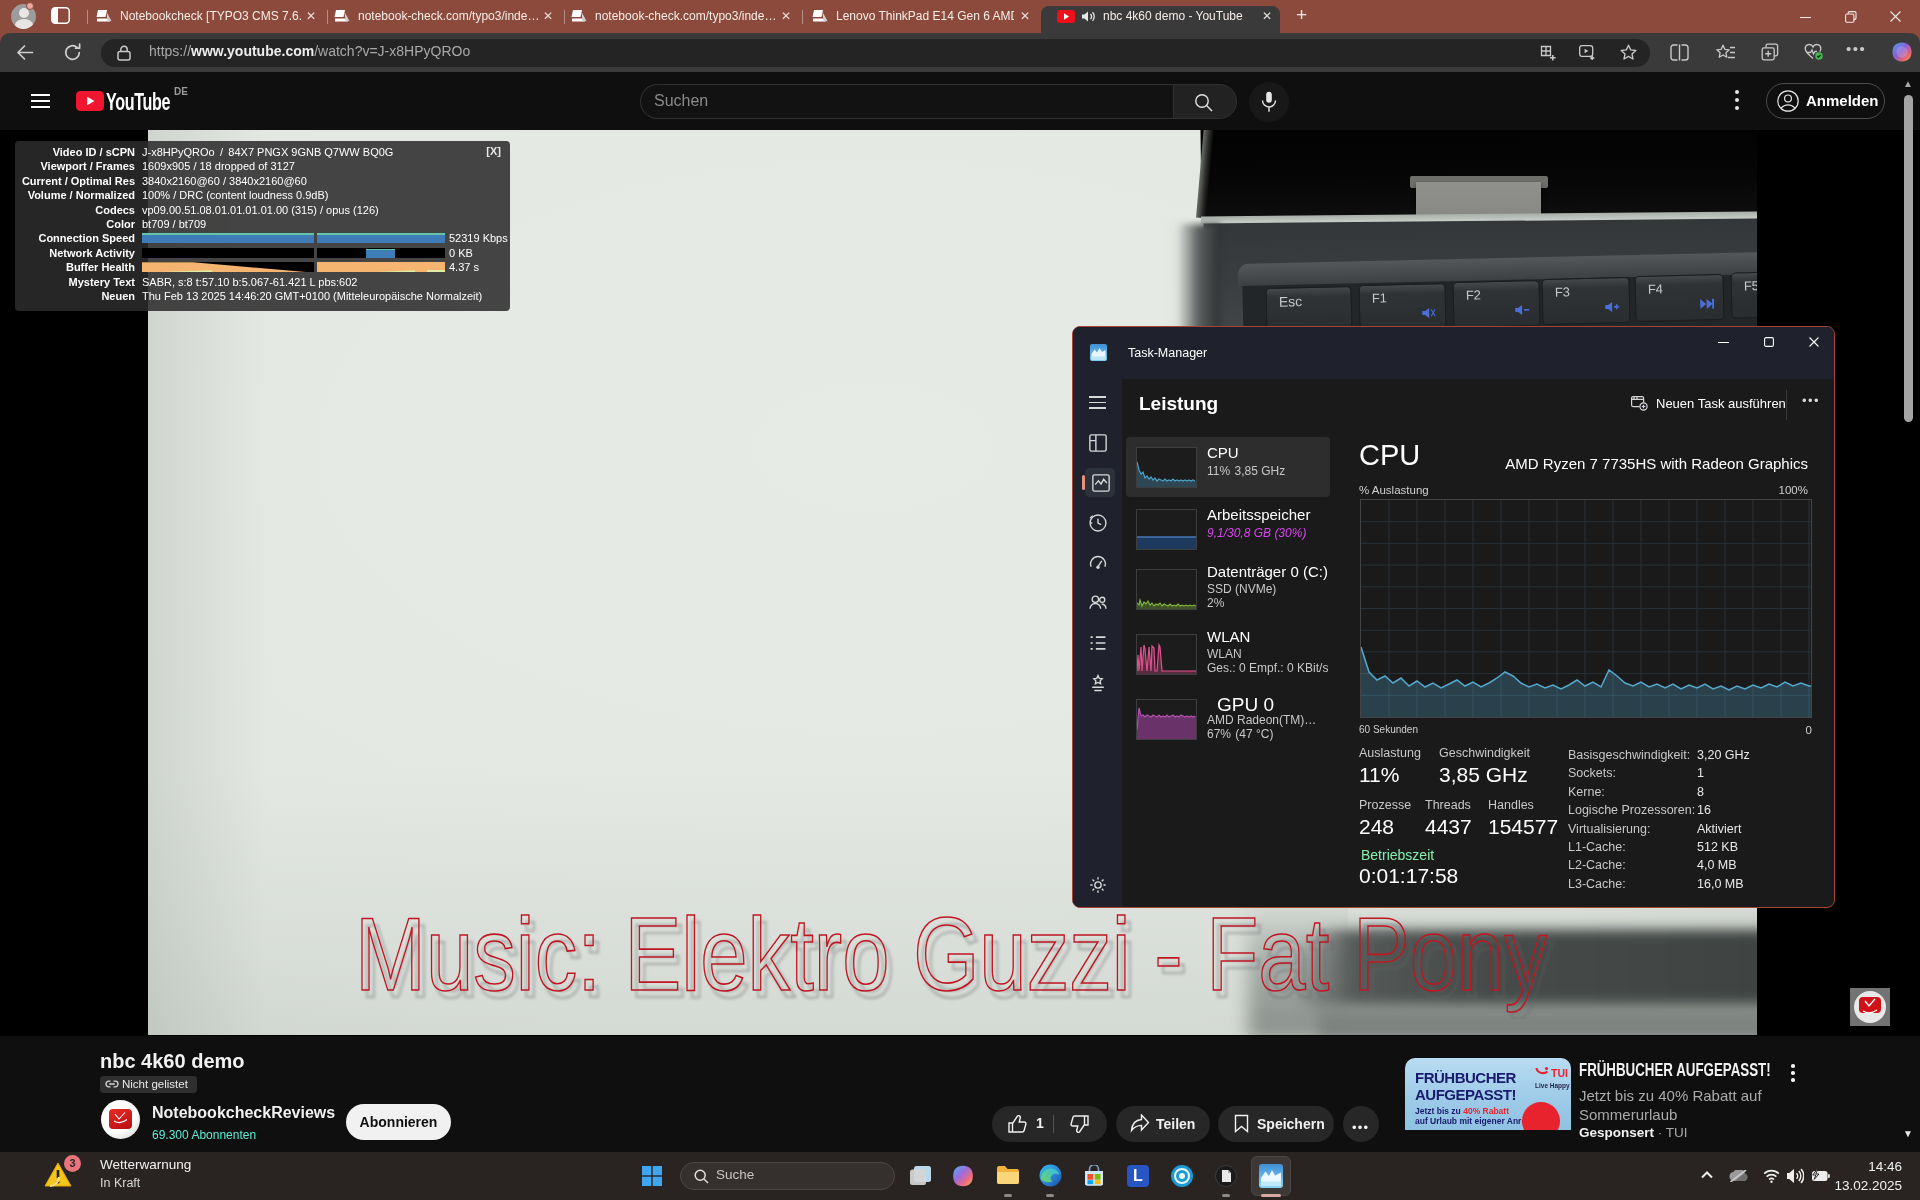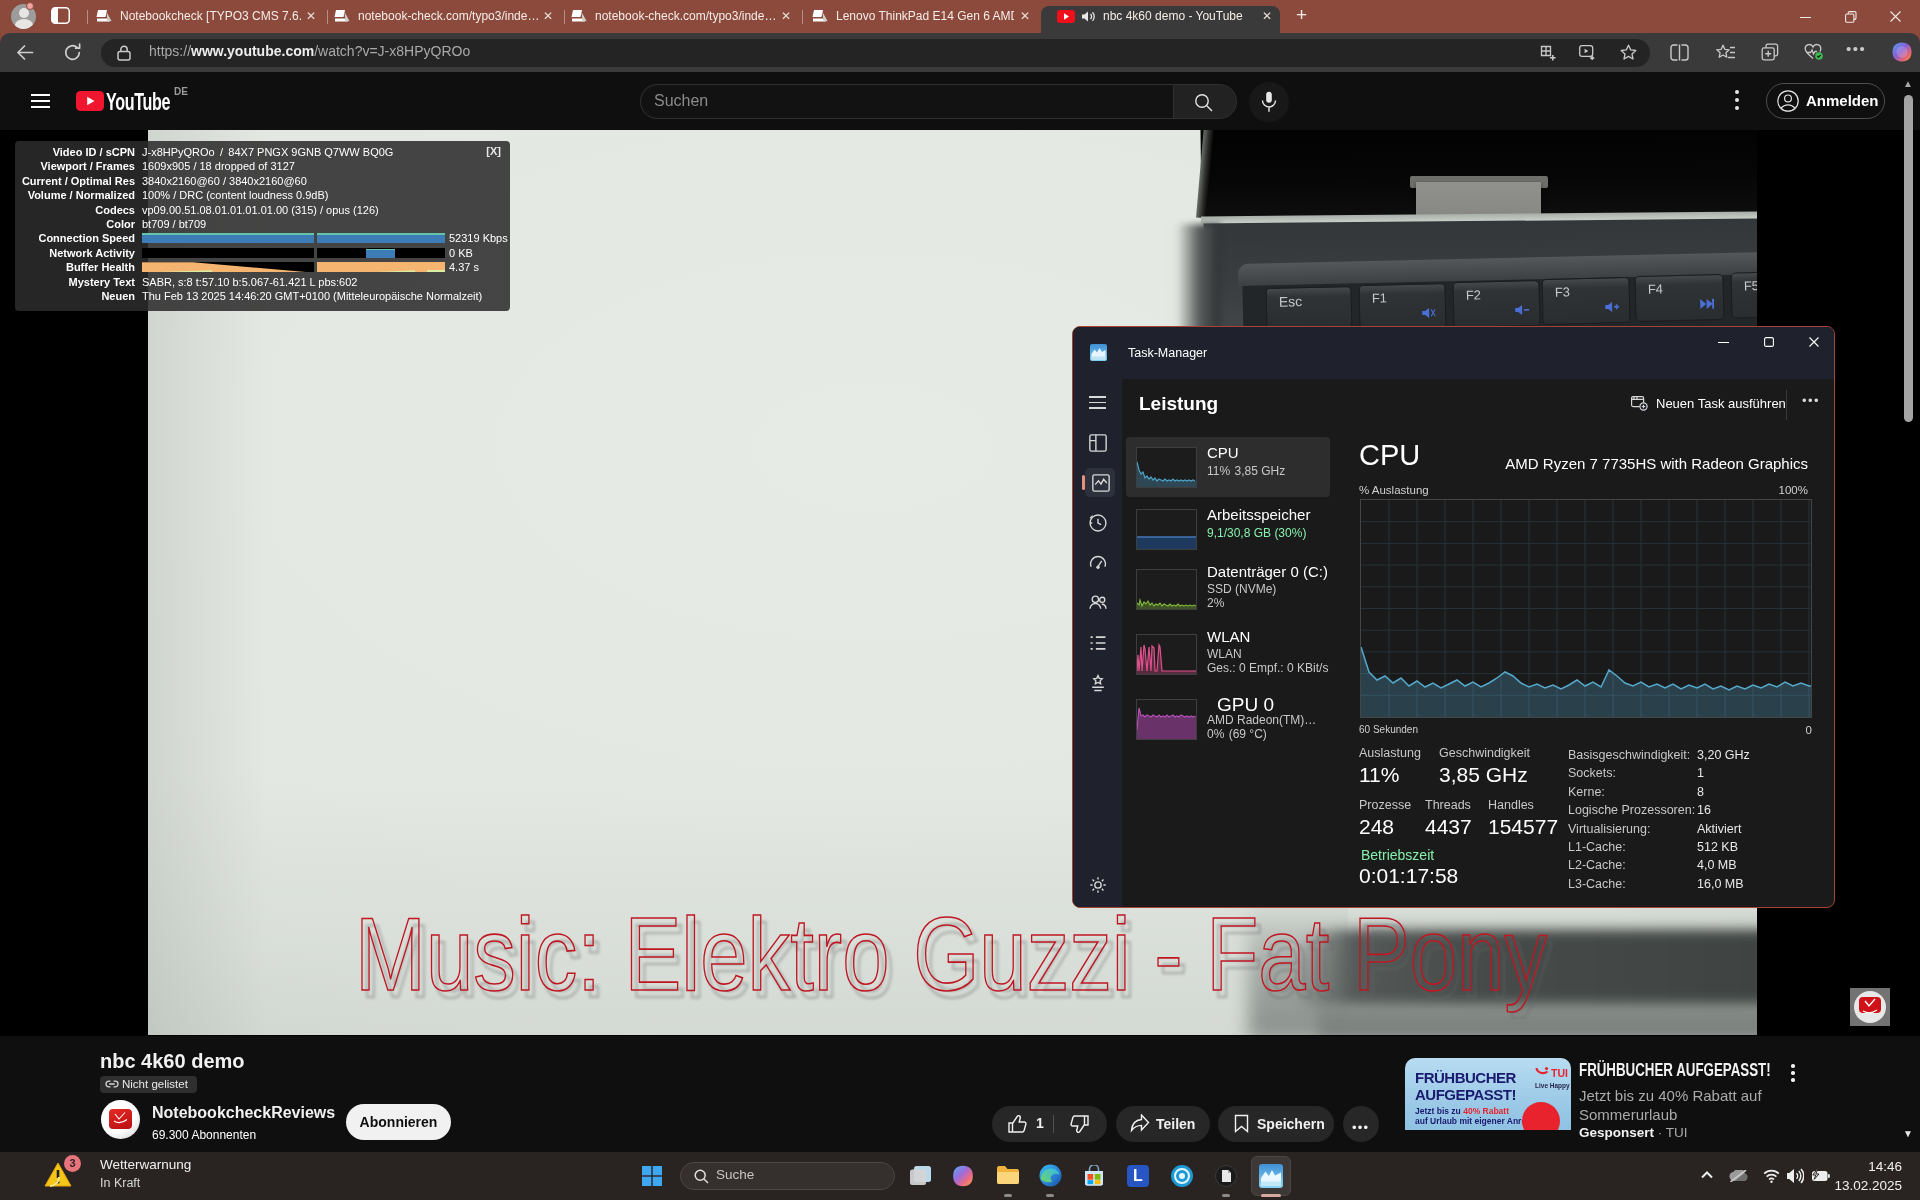--- a/index.html
+++ b/index.html
@@ -363,21 +363,21 @@
     </svg>
   <div class="abs" style="left:122px;top:42px;color:#e8e8e8;font-size:11.5px;">Nicht gelistet</div>
 
   <div class="abs" style="left:101px;top:64px;width:39px;height:39px;border-radius:50%;background:radial-gradient(circle at 35% 30%, #ffffff 55%, #c9c9c9 100%);"></div>
   <div class="abs" style="left:109px;top:73px;width:23px;height:20px;background:linear-gradient(160deg,#e62a26,#b80f12);border-radius:4px;"></div>
   <svg class="abs" style="left:112px;top:76px" width="17" height="14" viewBox="0 0 17 14" fill="none" stroke="#fff" stroke-width="1.1">
       <path d="M3 2 l4 5 6-6.5"></path>
       <path d="M2 9 q6 4 13 -1.5"></path>
     </svg>
   <div class="abs" style="left:152px;top:68px;color:#f1f1f1;font-size:16px;font-weight:bold;">NotebookcheckReviews</div>
-  <div class="abs" style="left:152px;top:92px;color:#ffffff;font-size:12px;">69.300 Abonnenten</div>
+  <div class="abs" style="left:152px;top:92px;color:#5eead4;font-size:12px;">69.300 Abonnenten</div>
   <div class="abs pill" style="left:346px;top:68px;width:105px;background:#f1f1f1;color:#0f0f0f;">Abonnieren</div>
 
   <div class="abs pill" style="left:992px;top:70px;width:115px;"></div>
   <svg class="abs" style="left:1008px;top:79px" width="19" height="18" viewBox="0 0 19 18" fill="none" stroke="#f1f1f1" stroke-width="1.4">
       <path d="M1 8 h3.5 V17 H1 z M4.5 16 V8.5 L9.5 1 a1.8 1.8 0 0 1 2.8 1.8 L11.2 7 h5.2 a1.6 1.6 0 0 1 1.5 2 l-1.8 6.5 a2 2 0 0 1 -1.9 1.5 H4.5"></path>
     </svg>
   <div class="abs" style="left:1036px;top:79px;color:#f1f1f1;font-size:14px;font-weight:bold;">1</div>
   <div class="abs" style="left:1053px;top:79px;width:1px;height:18px;background:#505050;"></div>
   <svg class="abs" style="left:1070px;top:79px;transform:rotate(180deg)" width="19" height="18" viewBox="0 0 19 18" fill="none" stroke="#f1f1f1" stroke-width="1.4">
       <path d="M1 8 h3.5 V17 H1 z M4.5 16 V8.5 L9.5 1 a1.8 1.8 0 0 1 2.8 1.8 L11.2 7 h5.2 a1.6 1.6 0 0 1 1.5 2 l-1.8 6.5 a2 2 0 0 1 -1.9 1.5 H4.5"></path>
@@ -625,42 +625,42 @@
         <path d="M0 39 V14 L2 22 4 26 6 24 8 30 10 28 12 31 14 29 16 32 18 30 20 33 22 31 24 32 26 33 28 31 30 33 32 32 34 33 36 31 38 33 40 32 42 33 44 32 46 33 48 32 50 33 52 32 54 33 56 32 58 33 L59 33 V39 Z" fill="rgba(76,156,188,.35)"></path>
         <path d="M0 14 L2 22 4 26 6 24 8 30 10 28 12 31 14 29 16 32 18 30 20 33 22 31 24 32 26 33 28 31 30 33 32 32 34 33 36 31 38 33 40 32 42 33 44 32 46 33 48 32 50 33 52 32 54 33 56 32 58 33" fill="none" stroke="#4da3c8" stroke-width="1.2"></path>
       </svg></div>
   <div class="abs" style="left:134px;top:117px;color:#fff;font-size:15px;">CPU</div>
   <div class="abs" style="left:134px;top:137px;color:#c8c8c8;font-size:12px;">11%  3,85 GHz</div>
   <div class="abs minig" style="left:63px;top:182px;"><svg width="59" height="39" viewBox="0 0 59 39" preserveAspectRatio="none">
         <rect x="0" y="27" width="59" height="12" fill="#1d3a5e"></rect>
         <path d="M0 27 H59" stroke="#4576b8" stroke-width="1.6"></path>
       </svg></div>
   <div class="abs" style="left:134px;top:179px;color:#fff;font-size:15px;">Arbeitsspeicher</div>
-  <div class="abs" style="left:134px;top:199px;color:#86efac;font-size:12px;">9,1/30,8 GB (30%)</div>
+  <div class="abs" style="left:134px;top:199px;color:#d946ef;font-size:12px;font-style:italic;">9,1/30,8 GB (30%)</div>
   <div class="abs minig" style="left:63px;top:242px;"><svg width="59" height="39" viewBox="0 0 59 39" preserveAspectRatio="none">
         <path d="M0 39 V33 L2 35 3 30 5 36 7 32 9 34 11 31 13 35 15 33 17 36 19 34 21 35 23 33 25 36 27 34 29 35 31 36 33 34 35 36 37 35 39 36 41 34 43 36 45 35 47 36 49 35 51 36 53 35 55 36 57 35 59 36 V39 Z" fill="rgba(130,186,58,.35)"></path>
         <path d="M0 33 L2 35 3 30 5 36 7 32 9 34 11 31 13 35 15 33 17 36 19 34 21 35 23 33 25 36 27 34 29 35 31 36 33 34 35 36 37 35 39 36 41 34 43 36 45 35 47 36 49 35 51 36 53 35 55 36 57 35 59 36" fill="none" stroke="#82ba3a" stroke-width="1.1"></path>
       </svg></div>
   <div class="abs" style="left:134px;top:236px;color:#fff;font-size:15px;">Datenträger 0 (C:)</div>
   <div class="abs" style="left:134px;top:255px;color:#c8c8c8;font-size:12px;">SSD (NVMe)</div>
   <div class="abs" style="left:134px;top:269px;color:#c8c8c8;font-size:12px;">2%</div>
   <div class="abs minig" style="left:63px;top:307px;"><svg width="59" height="39" viewBox="0 0 59 39" preserveAspectRatio="none">
         <path d="M0 36 L1 20 2 36 4 12 5 36 7 10 8 14 10 36 12 12 14 36 15 11 17 13 18 36 20 36 22 10 23 12 25 36 27 36 29 36 31 36 33 36 35 36 37 36 39 36 41 36 43 36 45 36 47 36 49 36 51 36 53 36 55 36 57 36 59 36" fill="none" stroke="#e0518e" stroke-width="1.2"></path>
         <path d="M0 39 V36 L1 20 2 36 4 12 5 36 7 10 8 14 10 36 12 12 14 36 15 11 17 13 18 36 20 36 22 10 23 12 25 36 27 36 59 36 V39 Z" fill="rgba(224,81,142,.3)"></path>
       </svg></div>
   <div class="abs" style="left:134px;top:301px;color:#fff;font-size:15px;">WLAN</div>
   <div class="abs" style="left:134px;top:320px;color:#c8c8c8;font-size:12px;">WLAN</div>
   <div class="abs" style="left:134px;top:334px;color:#c8c8c8;font-size:12px;">Ges.: 0 Empf.: 0 KBit/s</div>
   <div class="abs minig" style="left:63px;top:372px;"><svg width="59" height="39" viewBox="0 0 59 39" preserveAspectRatio="none">
         <path d="M0 39 V30 L2 8 4 16 6 15 8 17 10 15 12 16 14 17 16 15 18 16 20 17 22 15 24 17 26 16 28 17 30 15 32 17 34 16 36 15 38 17 40 16 42 17 44 15 46 16 48 17 50 16 52 17 54 16 56 17 58 16 L59 16 V39 Z" fill="rgba(170,70,170,.55)"></path>
         <path d="M0 30 L2 8 4 16 6 15 8 17 10 15 12 16 14 17 16 15 18 16 20 17 22 15 24 17 26 16 28 17 30 15 32 17 34 16 36 15 38 17 40 16 42 17 44 15 46 16 48 17 50 16 52 17 54 16 56 17 58 16" fill="none" stroke="#b450b4" stroke-width="1.2"></path>
       </svg></div>
   <div class="abs" style="left:144px;top:367px;color:#fff;font-size:19px;">GPU 0</div>
   <div class="abs" style="left:134px;top:386px;color:#c8c8c8;font-size:12px;">AMD Radeon(TM)…</div>
-  <div class="abs" style="left:134px;top:400px;color:#c8c8c8;font-size:12px;">0%  (69 °C)</div>
+  <div class="abs" style="left:134px;top:400px;color:#c8c8c8;font-size:12px;">67%  (47 °C)</div>
 
   <div class="abs" style="left:286px;top:112px;color:#fff;font-size:29px;">CPU</div>
   <div class="abs" style="left:735px;top:128px;color:#fff;font-size:15px;transform:translateX(-100%);white-space:nowrap;">AMD Ryzen 7 7735HS with Radeon Graphics</div>
   <div class="abs" style="left:286px;top:157px;color:#d0d0d0;font-size:11.5px;">% Auslastung</div>
   <div class="abs" style="left:735px;top:157px;color:#d0d0d0;font-size:11.5px;transform:translateX(-100%);">100%</div>
 
   <div class="abs" style="left:287px;top:172px;width:452px;height:219px;border:1px solid #454545;">
     <svg width="450" height="217" viewBox="0 0 450 217" preserveAspectRatio="none">
       <g stroke="#263238" stroke-width="1">
         <path d="M28 0 V217 M56 0 V217 M84 0 V217 M112 0 V217 M140 0 V217 M168 0 V217 M196 0 V217 M224 0 V217 M252 0 V217 M280 0 V217 M308 0 V217 M336 0 V217 M364 0 V217 M392 0 V217 M420 0 V217 M448 0 V217"></path>

